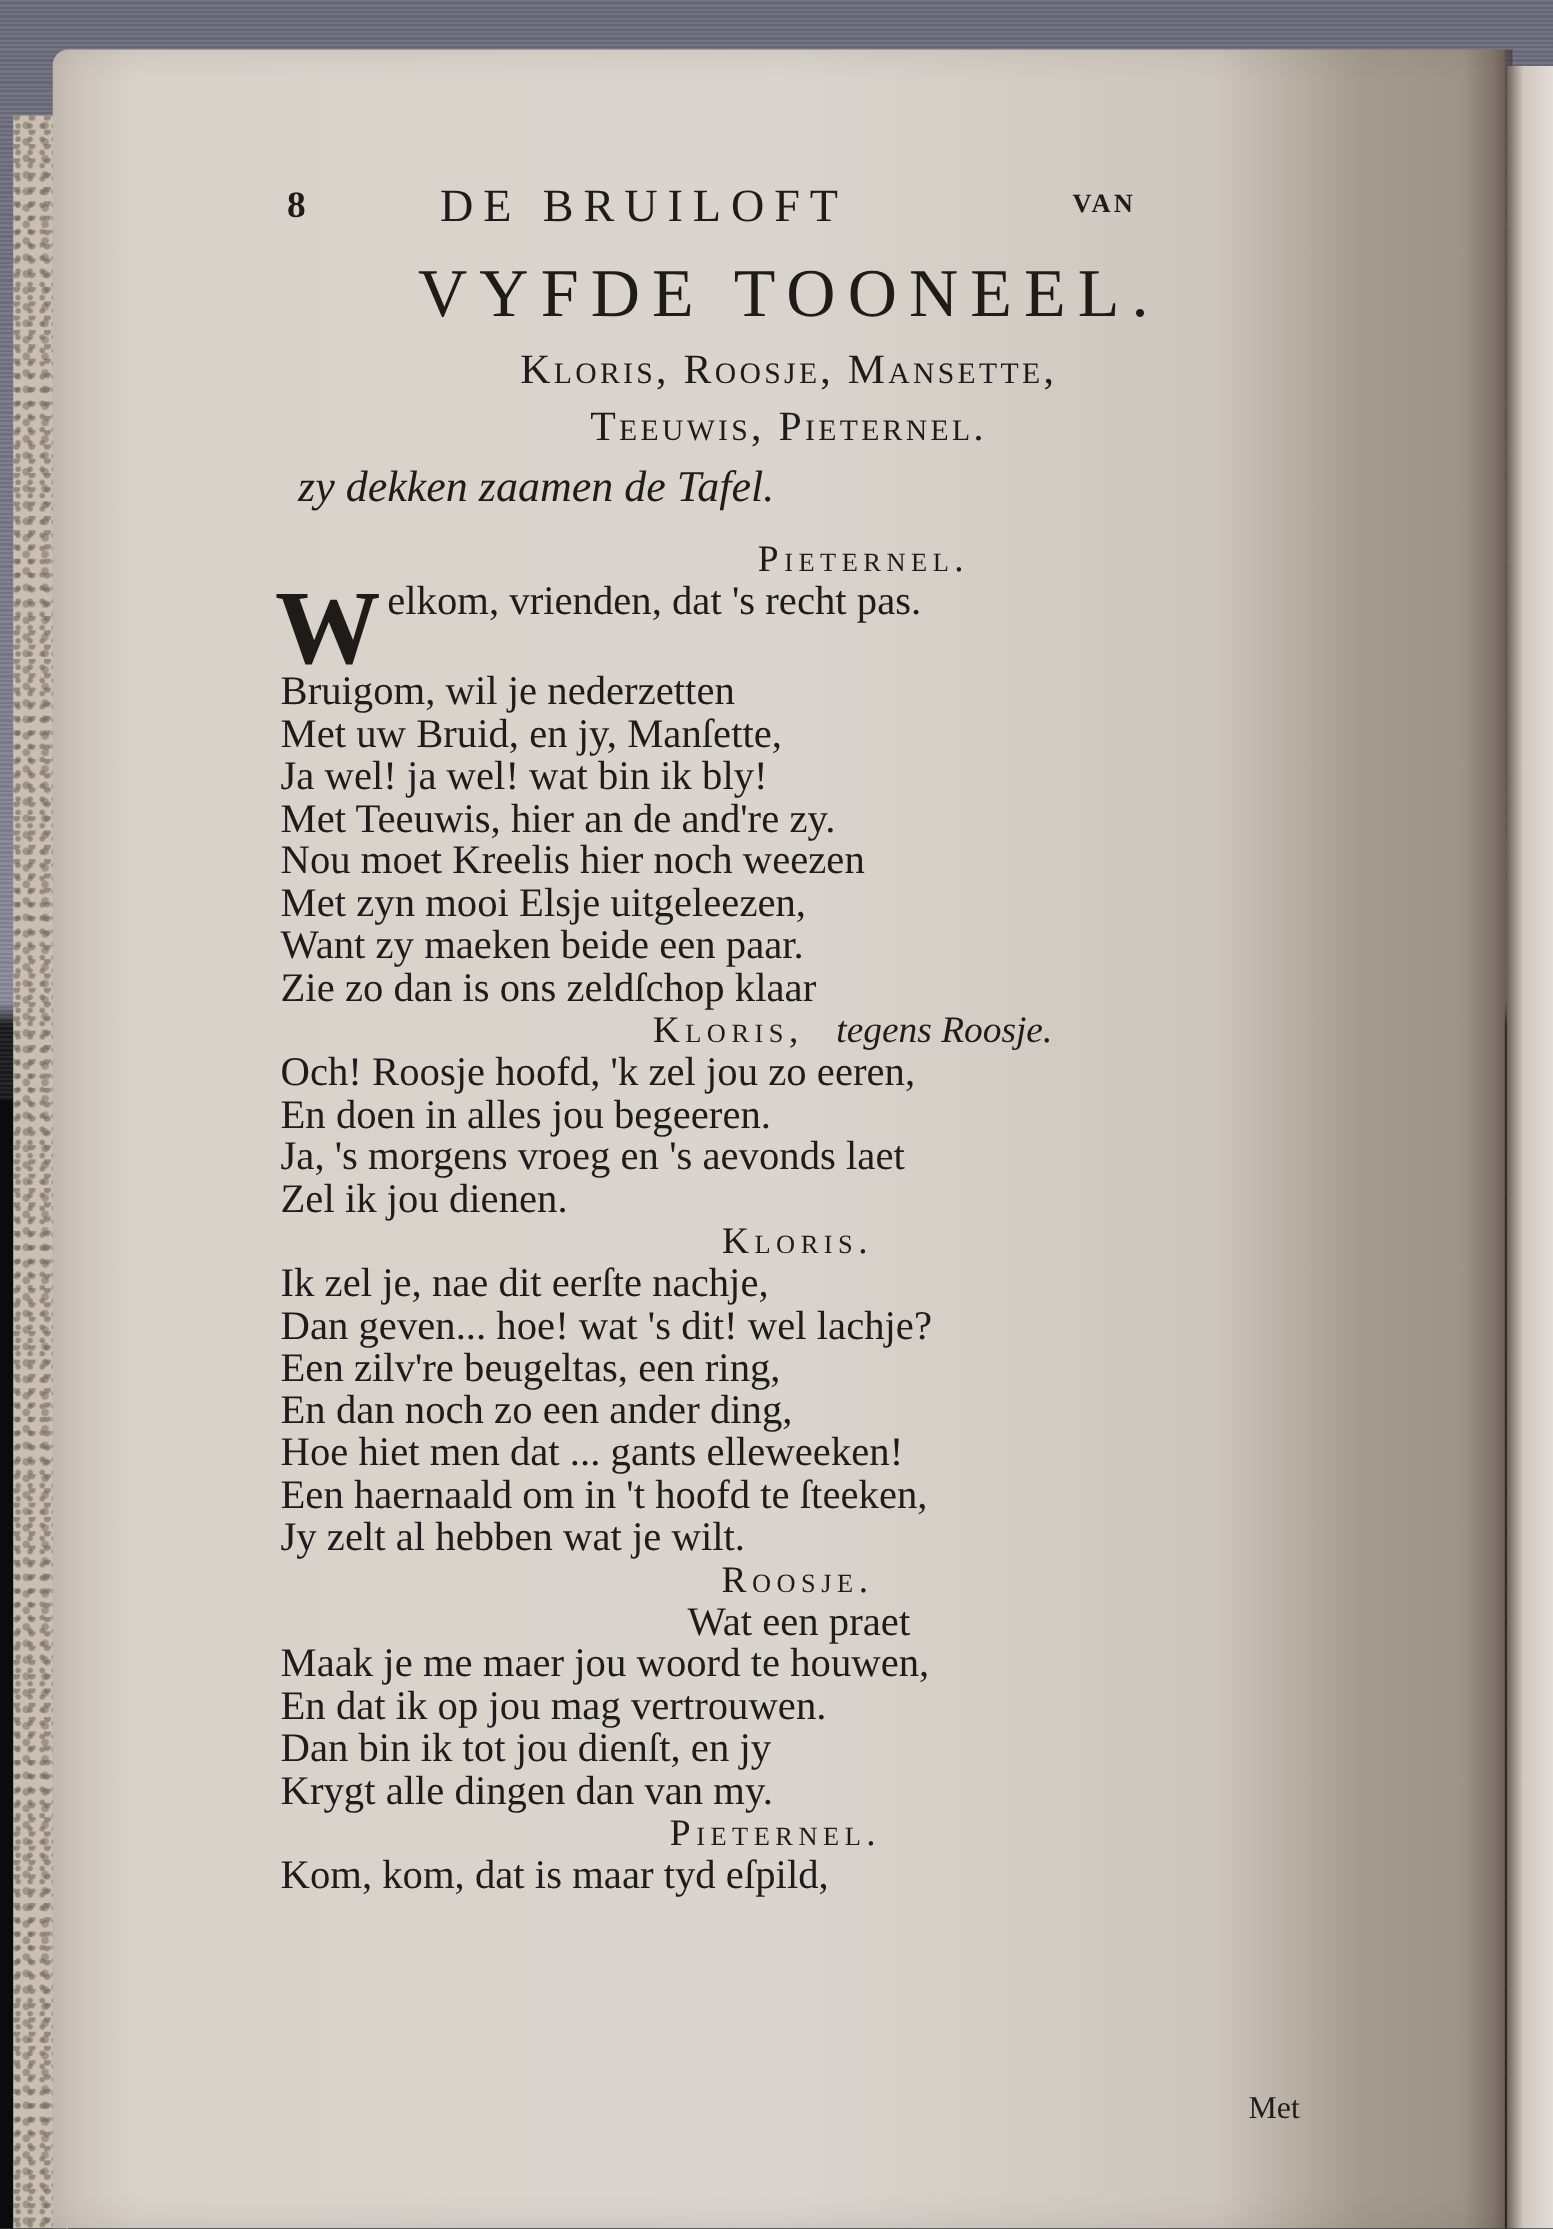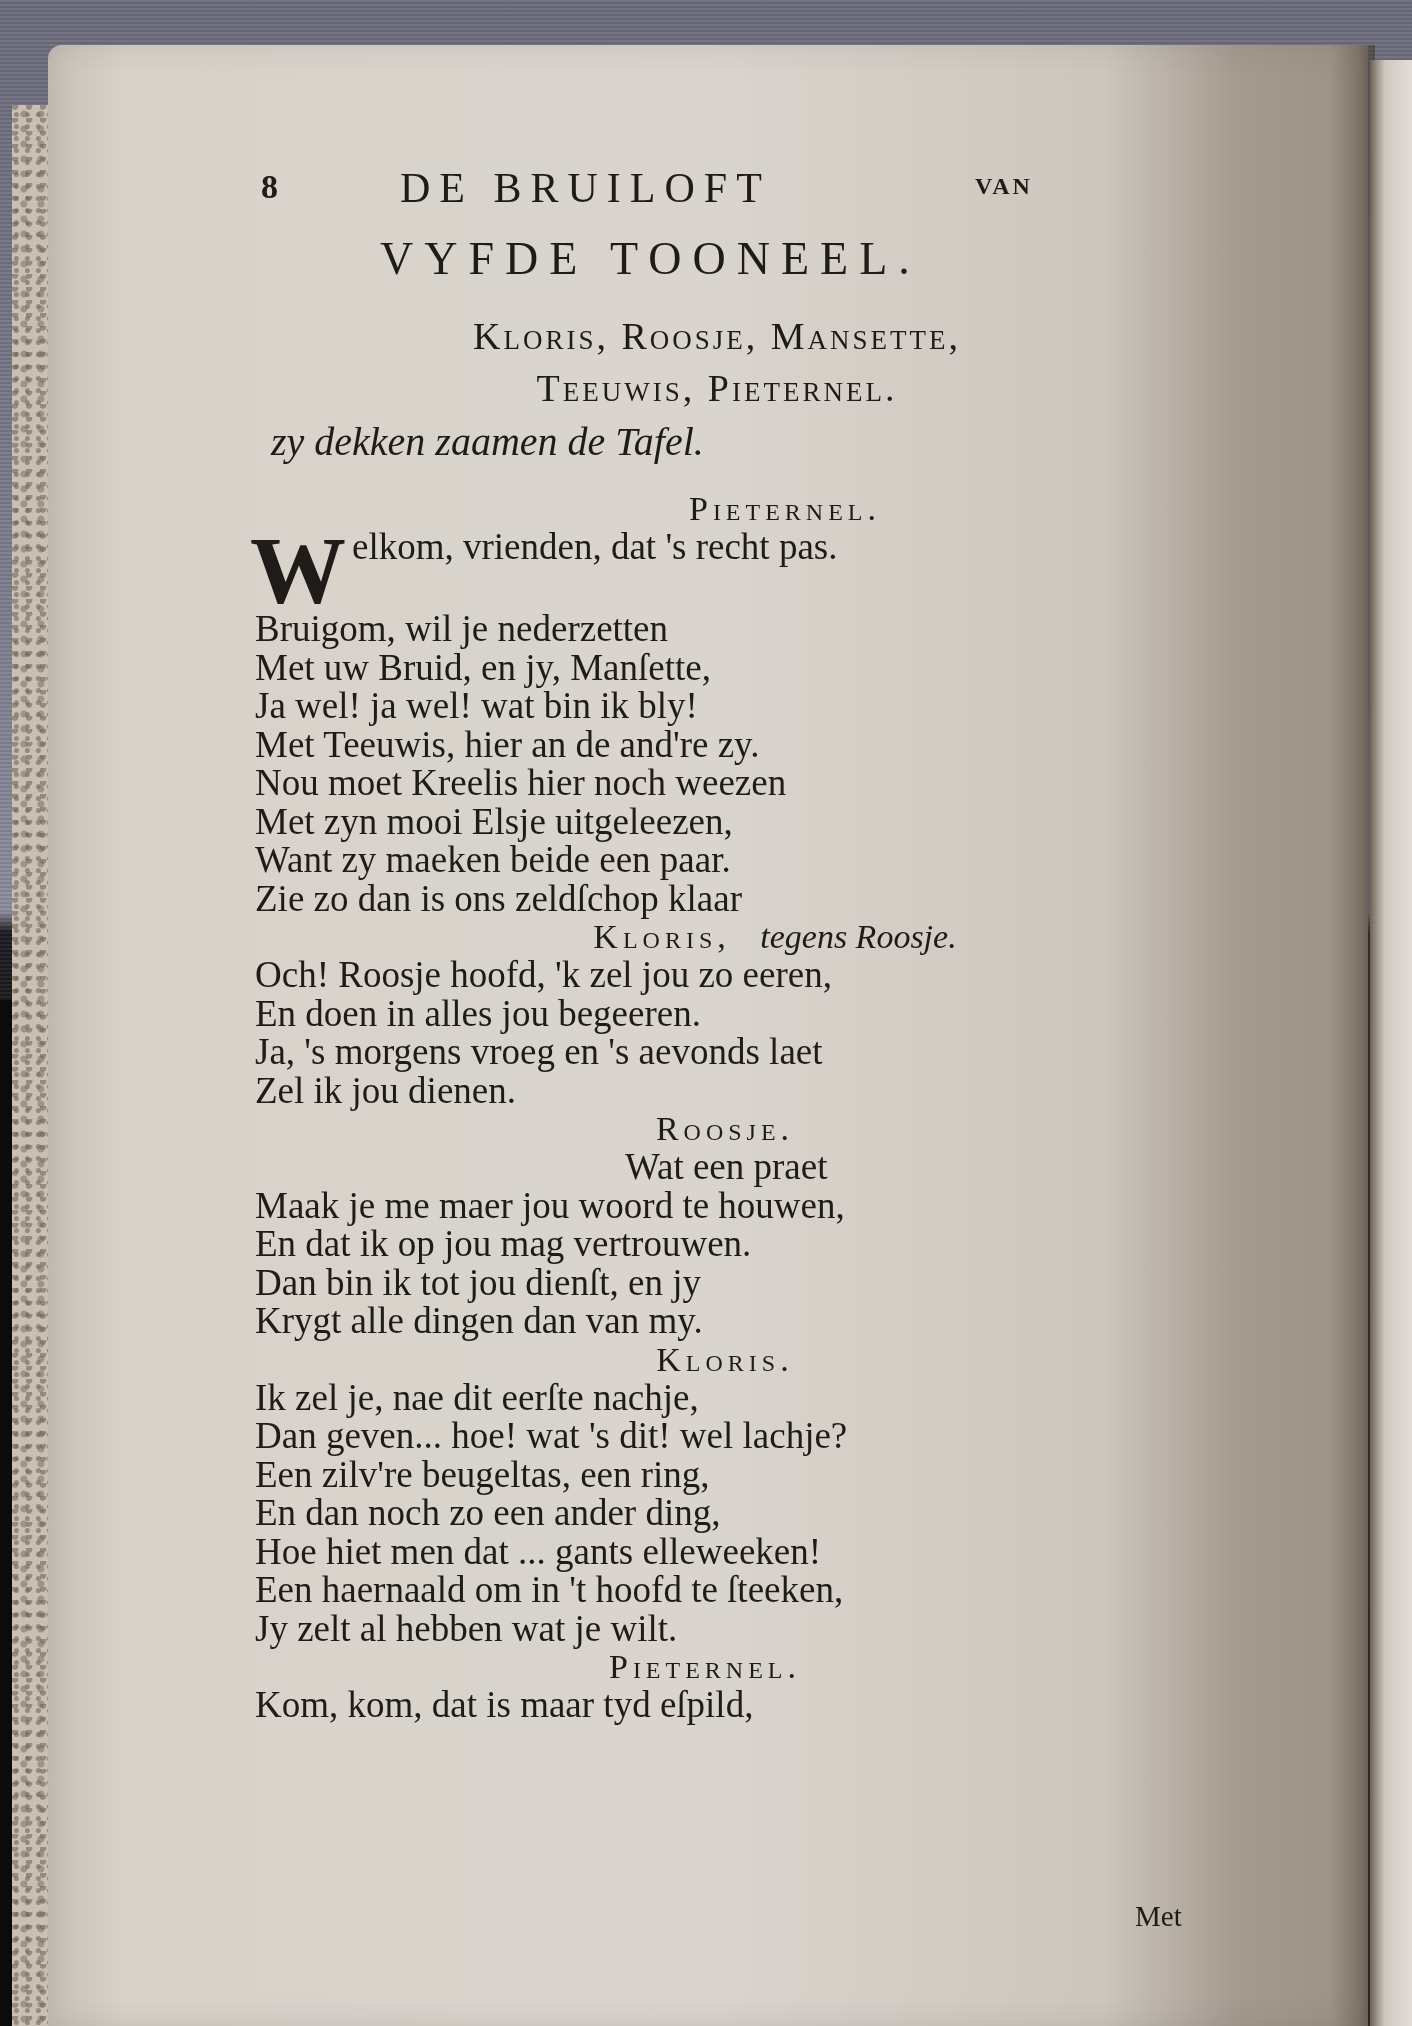--- a/index.html
+++ b/index.html
@@ -55,21 +55,21 @@
   .page-num {
     position: absolute; left: 6px; top: 28px; font-size: 34px; font-weight: bold;
   }
   .head-title {
     position: absolute; left: 145px; top: 24px; font-size: 42px; letter-spacing: 9px;
   }
   .head-van {
     position: absolute; left: 720px; top: 33px; font-size: 24px; letter-spacing: 3px; font-weight: bold;
   }
   .scene-title {
-    position: absolute; left: 125px; top: 92px; font-size: 46px; letter-spacing: 11px; white-space: nowrap;
+    position: absolute; left: 125px; top: 92px; font-size: 62px; letter-spacing: 11px; white-space: nowrap;
   }
   .characters {
     position: absolute; left: 12px; top: 170px; width: 900px; text-align: center;
     font-size: 38px; letter-spacing: 3px; line-height: 52px; font-variant: small-caps;
   }
   .stage-dir {
     position: absolute; left: 16px; top: 278px; width: 900px; text-align: left;
     font-style: italic; font-size: 40px;
   }
   .speaker {
@@ -137,37 +137,37 @@
         <span>Kloris,</span>
         <span class="direction">tegens Roosje.</span>
       </div>
       <div class="verse">Och! Roosje hoofd, 'k zel jou zo eeren,</div>
       <div class="verse">En doen in alles jou begeeren.</div>
       <div class="verse">Ja, 's morgens vroeg en 's aevonds laet</div>
       <div class="verse">Zel ik jou dienen.</div>
     </div>
 
     <div>
-      <div class="speaker" style="padding-left:40px;">Roosje.</div>
-      <div class="verse indent">Wat een praet</div>
-      <div class="verse">Maak je me maer jou woord te houwen,</div>
-      <div class="verse">En dat ik op jou mag vertrouwen.</div>
-      <div class="verse">Dan bin ik tot jou dienſt, en jy</div>
-      <div class="verse">Krygt alle dingen dan van my.</div>
-    </div>
-
-    <div>
       <div class="speaker" style="padding-left:40px;">Kloris.</div>
       <div class="verse">Ik zel je, nae dit eerſte nachje,</div>
       <div class="verse">Dan geven... hoe! wat 's dit! wel lachje?</div>
       <div class="verse">Een zilv're beugeltas, een ring,</div>
       <div class="verse">En dan noch zo een ander ding,</div>
       <div class="verse">Hoe hiet men dat ... gants elleweeken!</div>
       <div class="verse">Een haernaald om in 't hoofd te ſteeken,</div>
       <div class="verse">Jy zelt al hebben wat je wilt.</div>
+    </div>
+
+    <div>
+      <div class="speaker" style="padding-left:40px;">Roosje.</div>
+      <div class="verse indent">Wat een praet</div>
+      <div class="verse">Maak je me maer jou woord te houwen,</div>
+      <div class="verse">En dat ik op jou mag vertrouwen.</div>
+      <div class="verse">Dan bin ik tot jou dienſt, en jy</div>
+      <div class="verse">Krygt alle dingen dan van my.</div>
     </div>
 
     <div>
       <div class="speaker" style="padding-left:0px;">Pieternel.</div>
       <div class="verse">Kom, kom, dat is maar tyd eſpild,</div>
     </div>
   </div>
 
   <div class="catchword">Met</div>
 </div>

